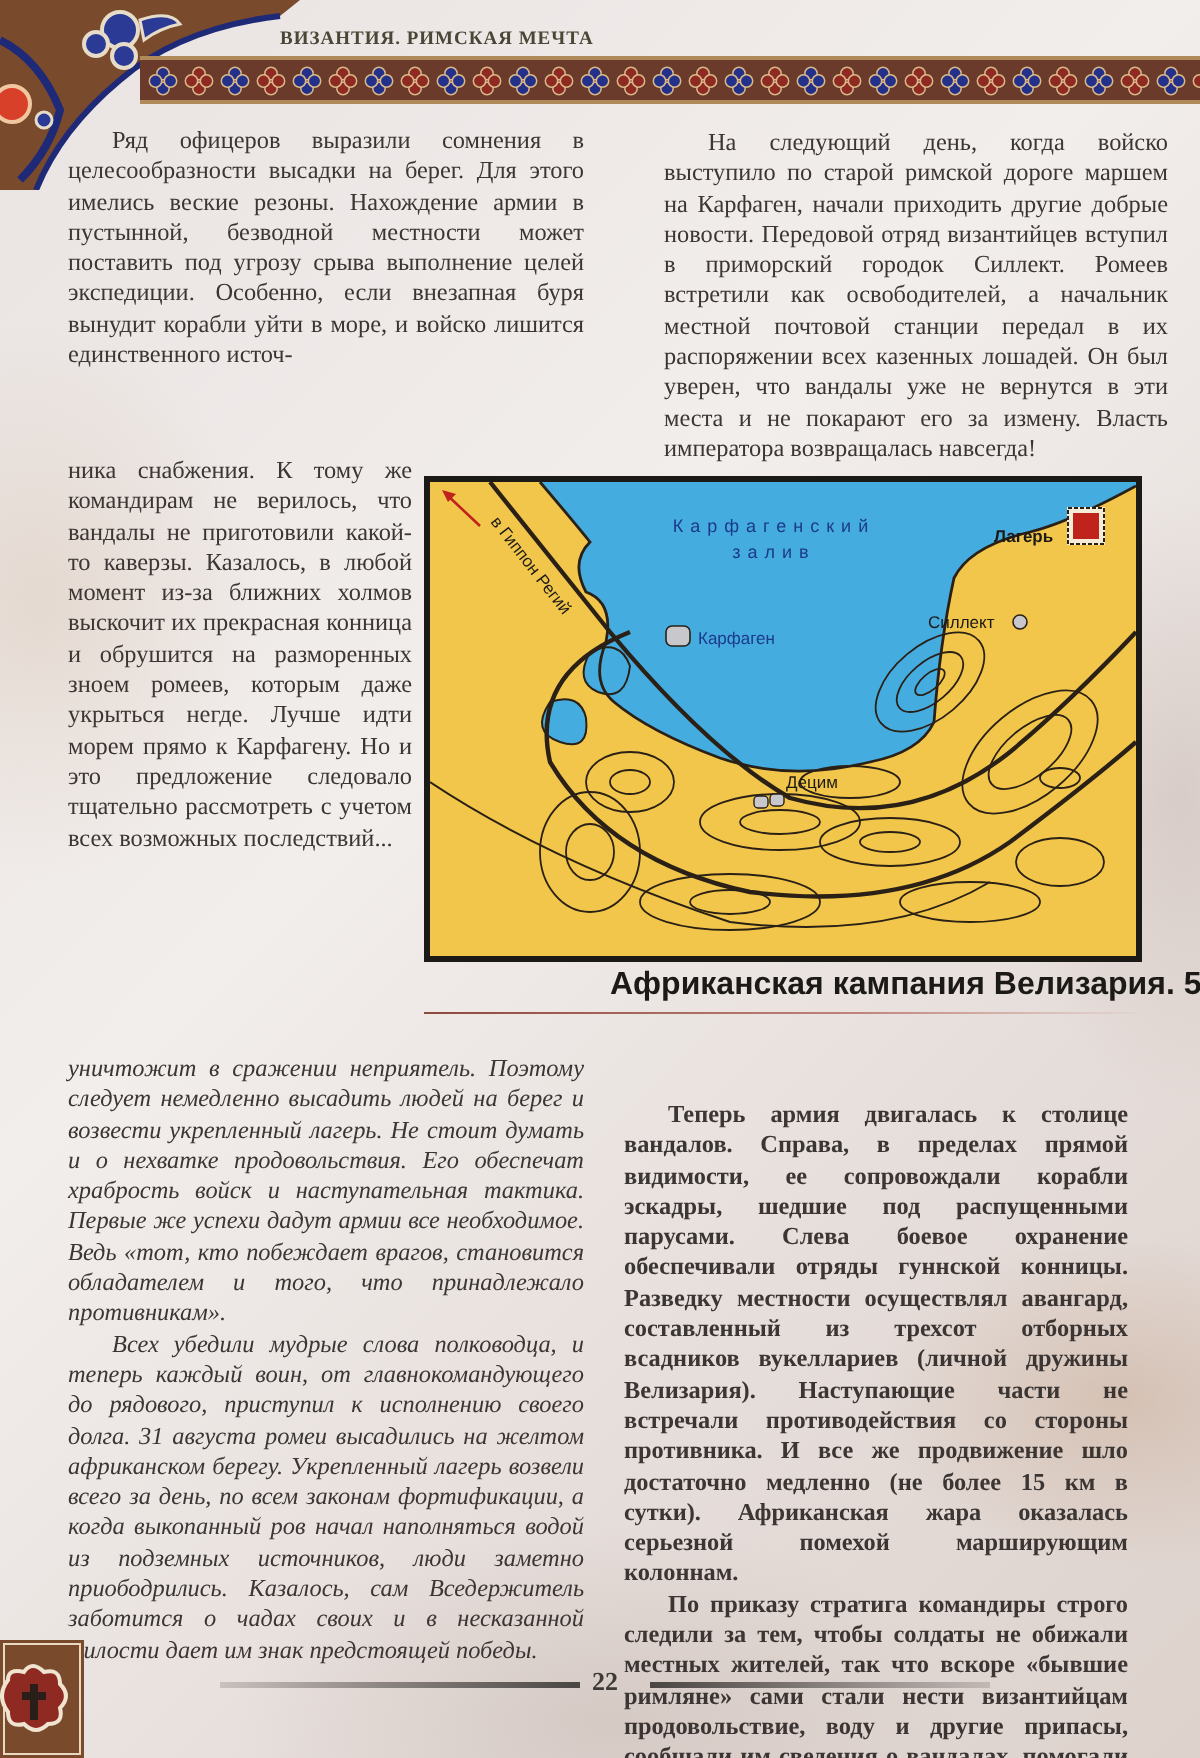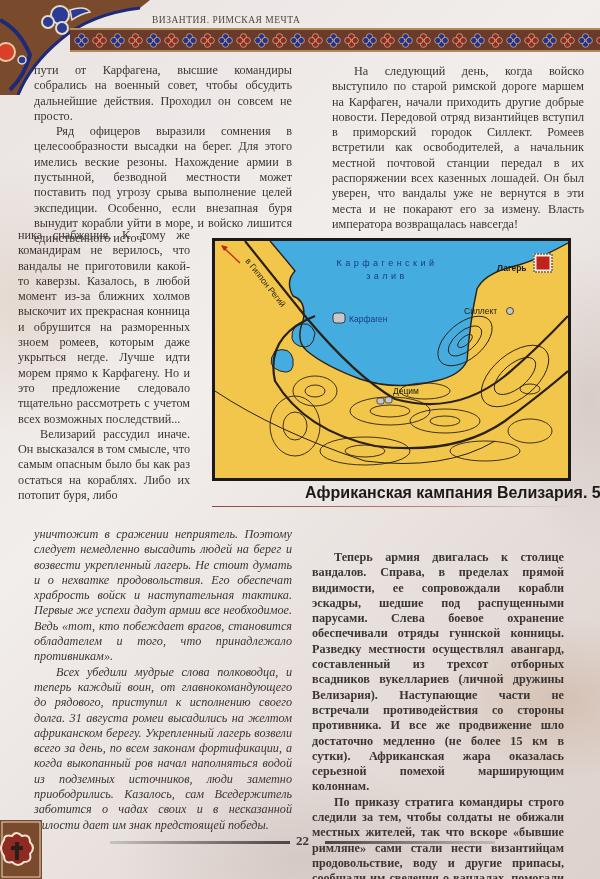--- a/index.html
+++ b/index.html
@@ -12,23 +12,24 @@
       radial-gradient(ellipse 160px 200px at 20px 300px, rgba(200,170,140,0.25), transparent 70%),
       radial-gradient(ellipse 260px 140px at 300px 860px, rgba(170,150,140,0.25), transparent 70%),
       radial-gradient(ellipse 120px 220px at 590px 400px, rgba(180,160,150,0.3), transparent 70%),
       linear-gradient(135deg, #e9e3e2 0%, #f2eeec 40%, #e6dedb 70%, #ddd2cc 100%);
   }
   .corner-ornament {
     position: absolute; left: 0; top: 0; width: 150px; height: 95px;
     overflow: hidden;
   }
   .running-head {
-    position: absolute; left: 152px; top: 15px;
+    position: absolute; left: 140px; top: 15px;
     font-size: 9.5px; letter-spacing: 0.5px; color: #4b4736;
     font-family: "Liberation Serif", serif;
+    font-weight: bold;
   }
   .frieze {
     position: absolute; left: 70px; top: 28px; right: 0; height: 20px;
     background: #6a3a2a;
     border-top: 2px solid #b08a5a; border-bottom: 2px solid #b08a5a;
     display: flex; align-items: center; overflow: hidden; gap: 3px; padding-left: 4px;
   }
   .quatrefoil {
     width: 15px; height: 15px; flex: 0 0 15px; position: relative;
   }
@@ -36,21 +37,21 @@
     content: ""; position: absolute; border-radius: 50%;
   }
   .quatrefoil.blue { color: #23318a; }
   .quatrefoil.red { color: #8e2a22; }
   .quatrefoil svg { width: 15px; height: 15px; display:block; }
 
   .col { position: absolute; font-size: 12.2px; line-height: 15.3px; text-align: justify; }
   .col p { margin: 0; text-indent: 0; }
   .col p.ind { text-indent: 22px; }
   .left-top { left: 34px; top: 63px; width: 258px; }
-  .left-narrow { left: 18px; top: 228px; width: 172px; }
+  .left-narrow { left: 34px; top: 228px; width: 172px; }
   .left-bottom { left: 34px; top: 527px; width: 258px; font-style: italic; }
   .right-top { left: 312px; top: 64px; width: 252px; margin-left: 20px; }
   .right-bottom { left: 312px; top: 550px; width: 252px; font-weight: bold; }
 
   .map-frame {
     position: absolute; left: 212px; top: 238px; width: 353px; height: 237px;
     border: 3px solid #1c1a17; background: #f2c64a; overflow: hidden;
   }
   .map-frame svg { width: 353px; height: 237px; display: block; }
   .map-caption {
@@ -390,27 +391,25 @@
           <circle cx="8" cy="4" r="3.3"></circle>
           <circle cx="8" cy="12" r="3.3"></circle>
           <circle cx="4" cy="8" r="3.3"></circle>
           <circle cx="12" cy="8" r="3.3"></circle>
         </g>
       </svg>
     </span>
   </div>
 
 <div class="col left-top">
-  <p>пути от Карфагена, высшие командиры собрались на военный совет, чтобы обсудить дальнейшие действия. Проходил он совсем не просто.</p>
   <p class="ind">Ряд офицеров выразили сомнения в целесообразности высадки на берег. Для этого имелись веские резоны. Нахождение армии в пустынной, безводной местности может поставить под угрозу срыва выполнение целей экспедиции. Особенно, если внезапная буря вынудит корабли уйти в море, и войско лишится единственного источ-</p>
 </div>
 
 <div class="col left-narrow">
   <p>ника снабжения. К тому же командирам не верилось, что вандалы не приготовили какой-то каверзы. Казалось, в любой момент из-за ближних холмов выскочит их прекрасная конница и обрушится на разморенных зноем ромеев, которым даже укрыться негде. Лучше идти морем прямо к Карфагену. Но и это предложение следовало тщательно рассмотреть с учетом всех возможных последствий...</p>
-  <p class="ind">Велизарий рассудил иначе. Он высказался в том смысле, что самым опасным было бы как раз остаться на кораблях. Либо их потопит буря, либо</p>
 </div>
 
 <div class="col left-bottom">
   <p>уничтожит в сражении неприятель. Поэтому следует немедленно высадить людей на берег и возвести укрепленный лагерь. Не стоит думать и о нехватке продовольствия. Его обеспечат храбрость войск и наступательная тактика. Первые же успехи дадут армии все необходимое. Ведь «тот, кто побеждает врагов, становится обладателем и того, что принадлежало противникам».</p>
   <p class="ind">Всех убедили мудрые слова полководца, и теперь каждый воин, от главнокомандующего до рядового, приступил к исполнению своего долга. 31 августа ромеи высадились на желтом африканском берегу. Укрепленный лагерь возвели всего за день, по всем законам фортификации, а когда выкопанный ров начал наполняться водой из подземных источников, люди заметно приободрились. Казалось, сам Вседержитель заботится о чадах своих и в несказанной милости дает им знак предстоящей победы.</p>
 </div>
 
 <div class="col right-top">
   <p class="ind">На следующий день, когда войско выступило по старой римской дороге маршем на Карфаген, начали приходить другие добрые новости. Передовой отряд византийцев вступил в приморский городок Силлект. Ромеев встретили как освободителей, а начальник местной почтовой станции передал в их распоряжении всех казенных лошадей. Он был уверен, что вандалы уже не вернутся в эти места и не покарают его за измену. Власть императора возвращалась навсегда!</p>
 </div>

